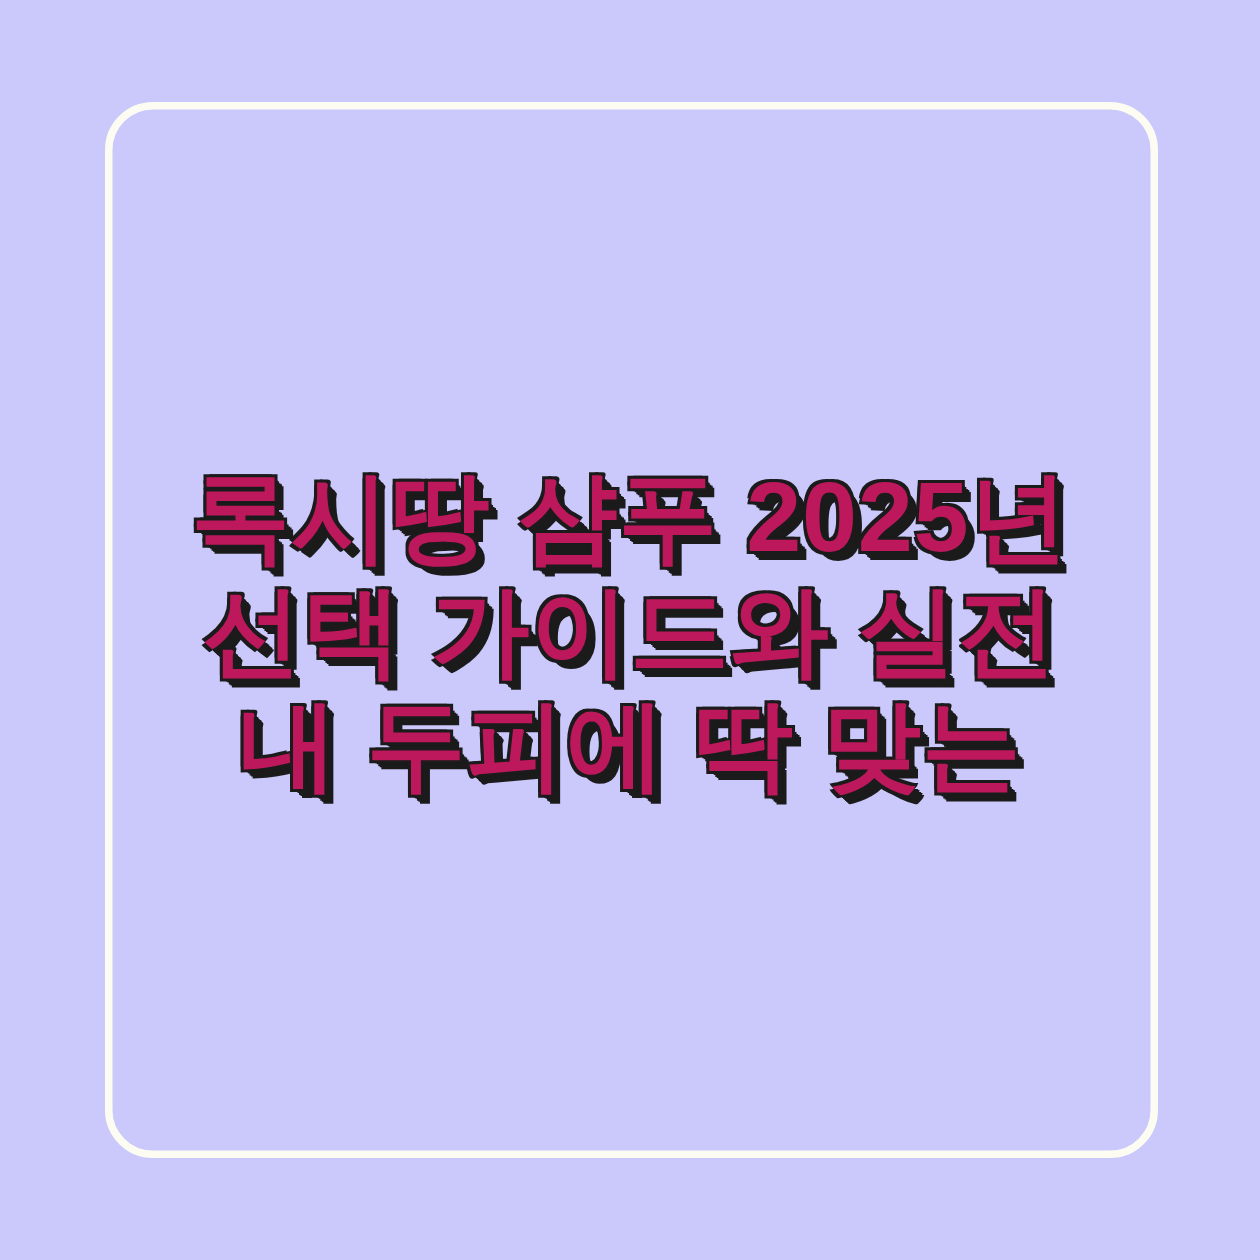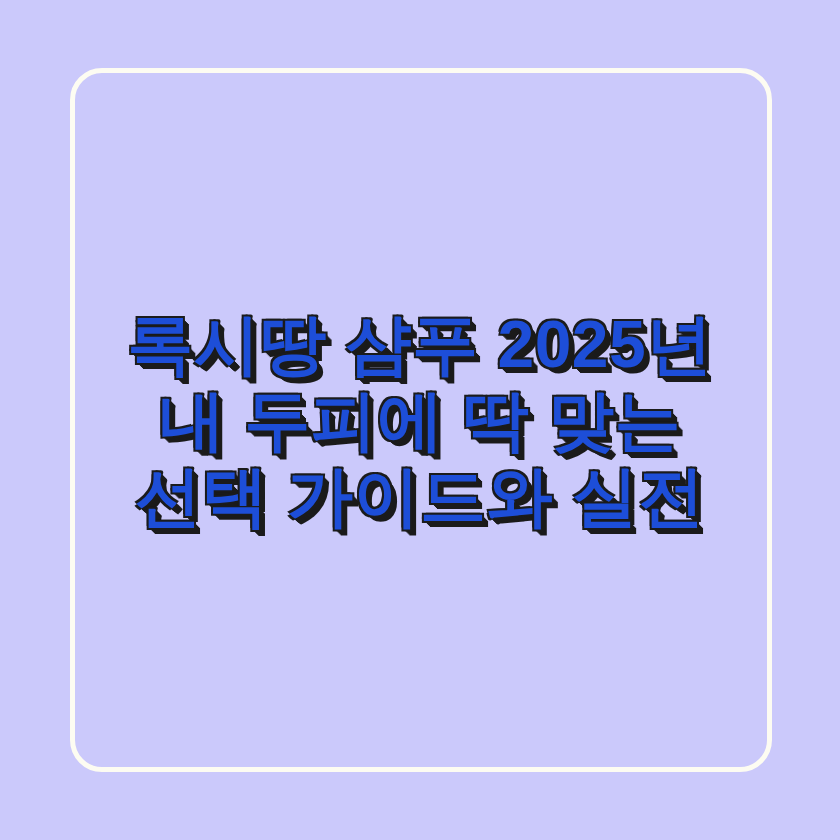--- a/index.html
+++ b/index.html
@@ -51,21 +51,21 @@
 
   .headline-line {
     display: block;
     width: 100%;
     text-align: center;
     font-family: "Liberation Sans", "DejaVu Sans", sans-serif;
     font-weight: 700;
     font-size: 66px;
     line-height: 76px;
     letter-spacing: 0.5px;
-    color: #1d4ed8;
+    color: #be185d;
     white-space: nowrap;
     
     text-shadow:
       -2px -2px 0 #1b1b1b,
        2px -2px 0 #1b1b1b,
       -2px  2px 0 #1b1b1b,
        2px  2px 0 #1b1b1b,
        3px  3px 0 #1b1b1b,
        4px  4px 0 #1b1b1b,
        5px  5px 0 #1b1b1b,
@@ -74,17 +74,17 @@
 </style>
 </head>
 <body>
 
 <div id="thumbnail-card">
 
   <div id="card-frame"></div>
 
   <div id="headline-block">
     <span class="headline-line">록시땅 샴푸 2025년</span>
+    <span class="headline-line">선택 가이드와 실전</span>
     <span class="headline-line">내 두피에 딱 맞는</span>
-    <span class="headline-line">선택 가이드와 실전</span>
   </div>
 
 </div>
 
 </body></html>

